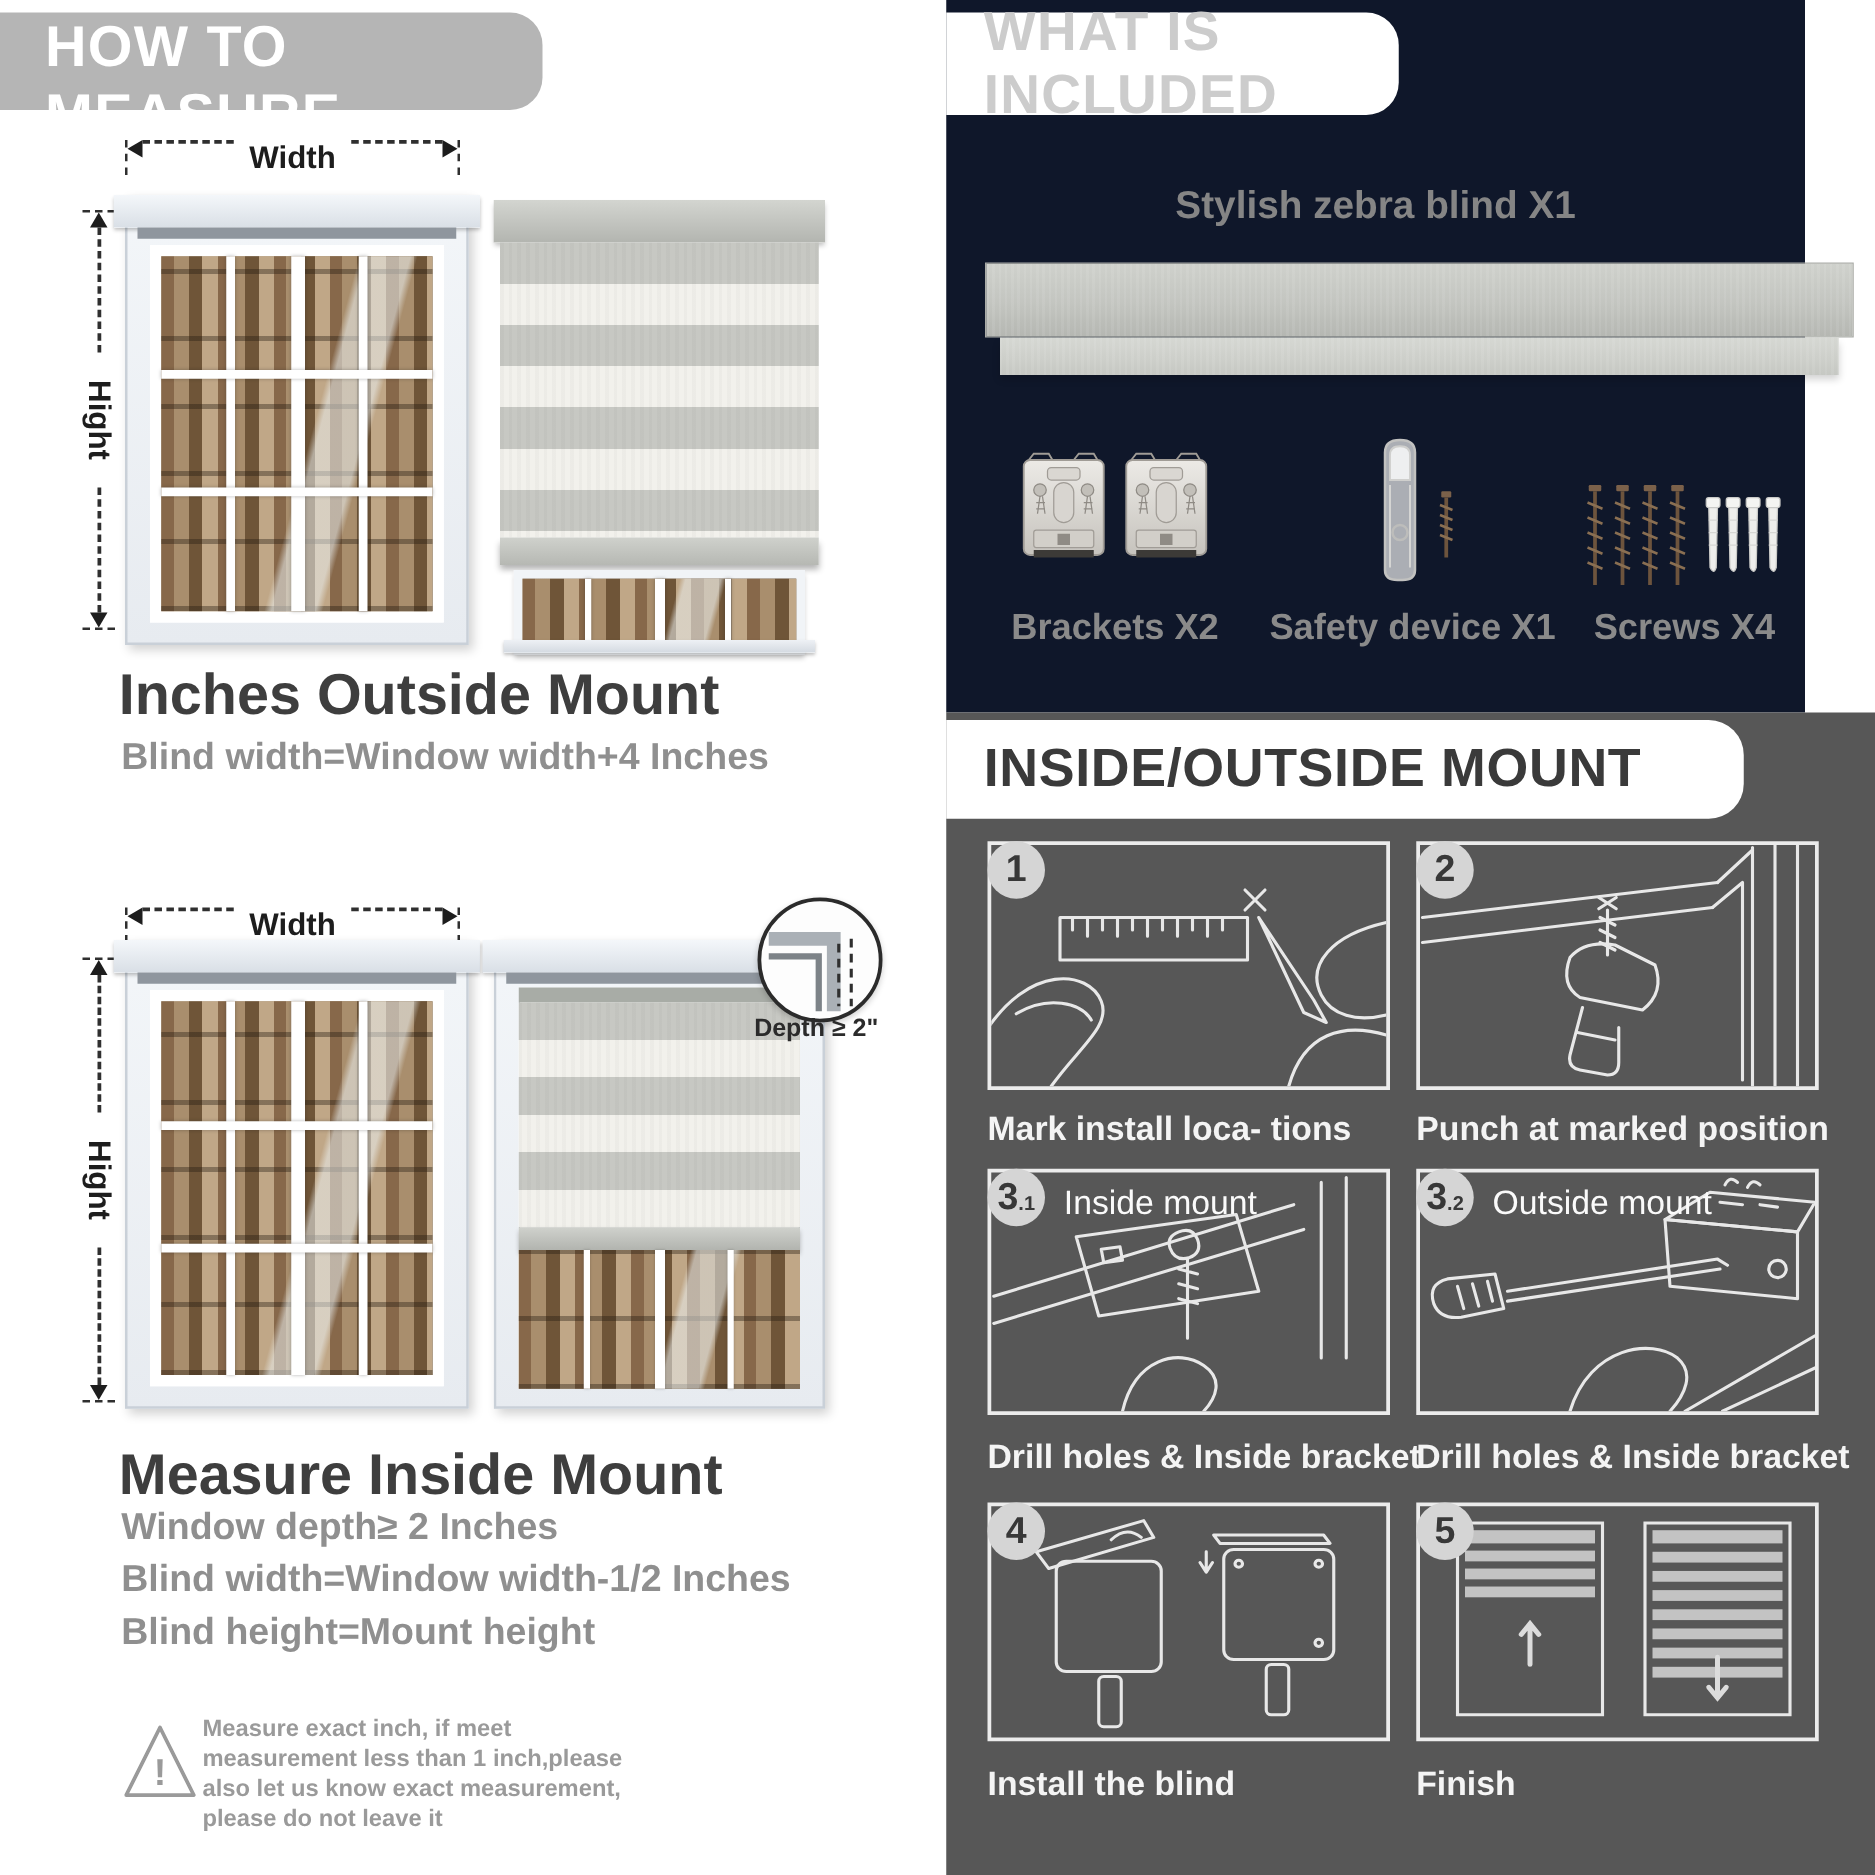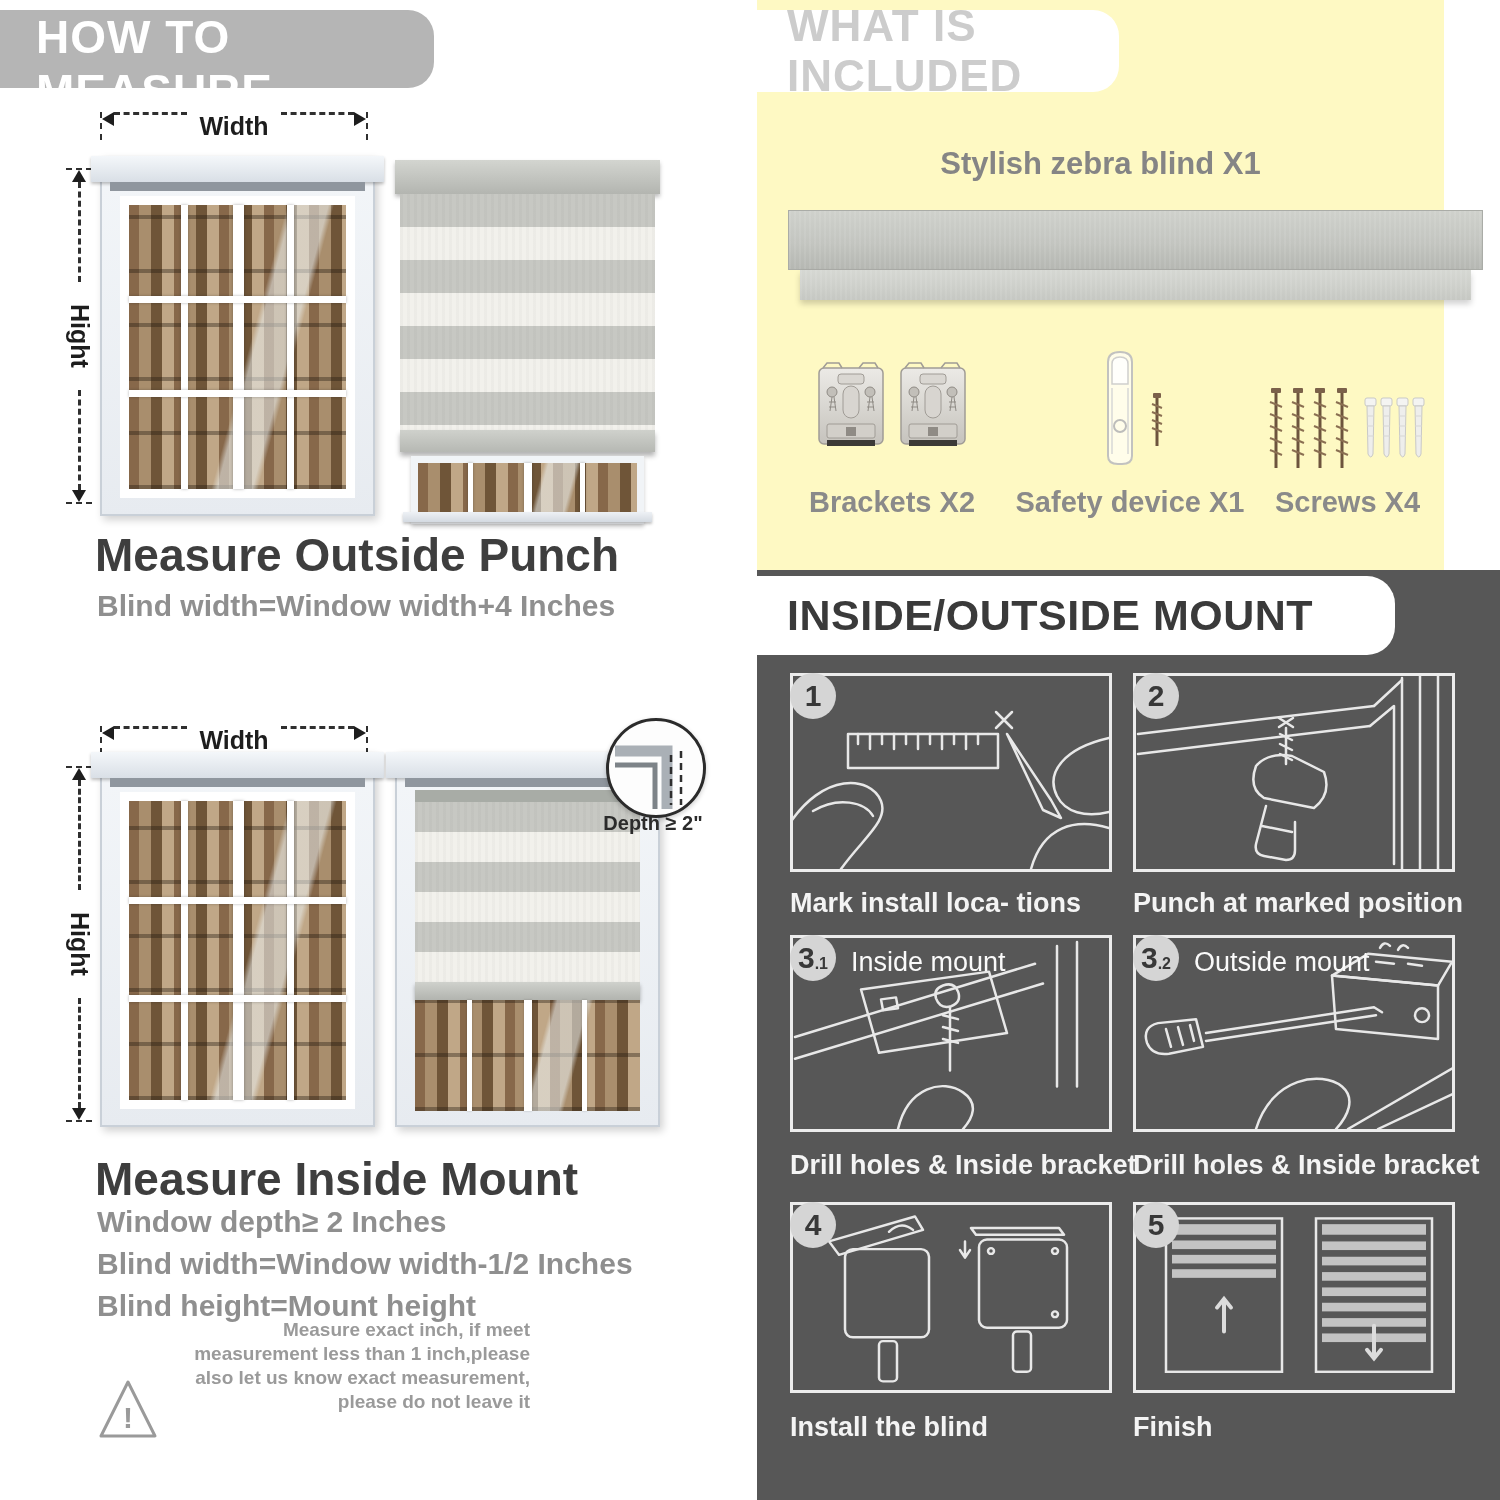--- a/index.html
+++ b/index.html
@@ -84,21 +84,21 @@
   .depth-circle{position:absolute;width:94px;height:94px;border-radius:50%;background:#fdfdfd;
                 border:3px solid #2b2b2b;overflow:hidden;box-shadow:0 2px 5px rgba(0,0,0,.2);}
   .depth-label{position:absolute;font-size:20px;font-weight:bold;color:#2b2b2b;text-align:center;}
 
   .mo-head{position:absolute;font-size:46px;font-weight:bold;color:#3e3e3e;}
   .mo-line{position:absolute;font-size:30px;font-weight:bold;color:#8f8f8f;}
 
   .warn-text{position:absolute;font-size:19px;font-weight:bold;color:#9a9a9a;line-height:24px;width:368px;}
 
   
-  .sec-light{position:absolute;left:757px;top:0;width:687px;height:570px;background:#fef9c3;}
+  .sec-light{position:absolute;left:757px;top:0;width:687px;height:570px;background:#0f172a;}
   .wii-banner{position:absolute;left:0;top:10px;width:332px;height:82px;background:#ffffff;
               border-radius:0 26px 26px 0;display:flex;align-items:center;padding-left:30px;
               color:#cccccc;font-size:44px;font-weight:bold;letter-spacing:1px;}
   .product-label{position:absolute;left:0;right:0;top:146px;text-align:center;
                  font-size:31px;font-weight:bold;color:#858585;}
   .headrail-img{position:absolute;left:31px;top:210px;width:695px;}
   .hr-top{height:58px;border:1px solid #aaaca7;
           background:
             repeating-linear-gradient(90deg,rgba(255,255,255,.08) 0 2px,rgba(0,0,0,0) 2px 5px),
             linear-gradient(180deg,#cfd1cc 0%,#c3c5c0 55%,#b5b7b2 100%);}
@@ -173,21 +173,21 @@
     <div class="botrail" style="top:270px;"></div>
     <div class="miniwin" style="left:16px;right:16px;top:296px;height:54px;">
       <div class="photo"></div>
       <i class="muntin" style="top:0;bottom:0;width:8px;left:calc(50% - 4px);"></i>
       <i class="muntin" style="top:0;bottom:0;width:5px;left:23%;"></i>
       <i class="muntin" style="top:0;bottom:0;width:5px;left:74%;"></i>
     </div>
     <div class="minisill" style="left:8px;right:8px;top:352px;"></div>
   </div>
 
-  <div class="mo-head" style="left:95px;top:528px;">Measure Outside Punch</div>
+  <div class="mo-head" style="left:95px;top:528px;">Inches Outside Mount</div>
   <div class="mo-line" style="left:97px;top:589px;">Blind width=Window width+4 Inches</div>
 
   <div class="meas-w" style="left:100px;top:726px;width:268px;">
     <span class="tick"></span>
     <span class="ah l"></span>
     <span class="dash"></span>
     <span class="mlabel">Width</span>
     <span class="dash"></span>
     <span class="ah r"></span>
     <span class="tick"></span>
@@ -246,21 +246,21 @@
 
   <div class="mo-head" style="left:95px;top:1152px;">Measure Inside Mount</div>
   <div class="mo-line" style="left:97px;top:1205px;">Window depth≥ 2 Inches</div>
   <div class="mo-line" style="left:97px;top:1247px;">Blind width=Window width-1/2 Inches</div>
   <div class="mo-line" style="left:97px;top:1289px;">Blind height=Mount height</div>
 
   <svg style="position:absolute;left:97px;top:1376px;" width="62" height="68" viewBox="0 0 62 68">
     <path d="M31 6 L58 60 L4 60 Z" fill="none" stroke="#9a9a9a" stroke-width="3" stroke-linejoin="round"></path>
     <text x="31" y="52" text-anchor="middle" font-family="Liberation Sans, sans-serif" font-size="30" font-weight="bold" fill="#9a9a9a">!</text>
   </svg>
-  <div class="warn-text" style="left:162px;top:1318px;text-align:right;">Measure exact inch, if meet measurement less than 1 inch,please also let us know exact measurement, please do not leave it</div>
+  <div class="warn-text" style="left:162px;top:1372px;">Measure exact inch, if meet measurement less than 1 inch,please also let us know exact measurement, please do not leave it</div>
 
   <div class="sec-light">
     <div class="wii-banner">
       <span>WHAT IS INCLUDED</span>
     </div>
     <div class="product-label">Stylish zebra blind X1</div>
 
     <div class="headrail-img">
       <div class="hr-top"></div>
       <div class="hr-lip"></div>

